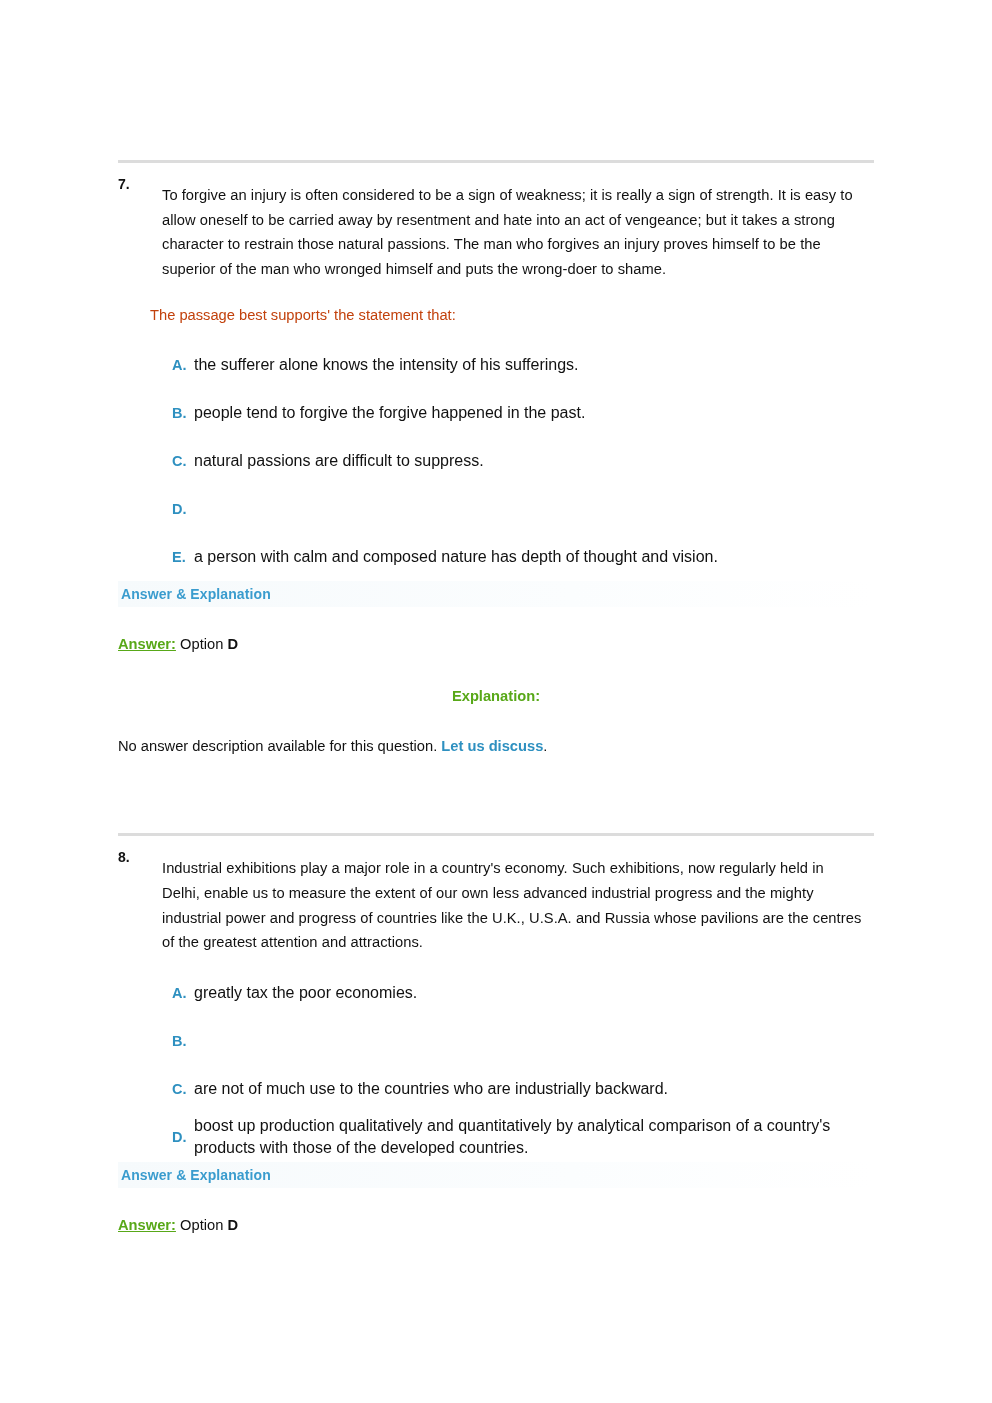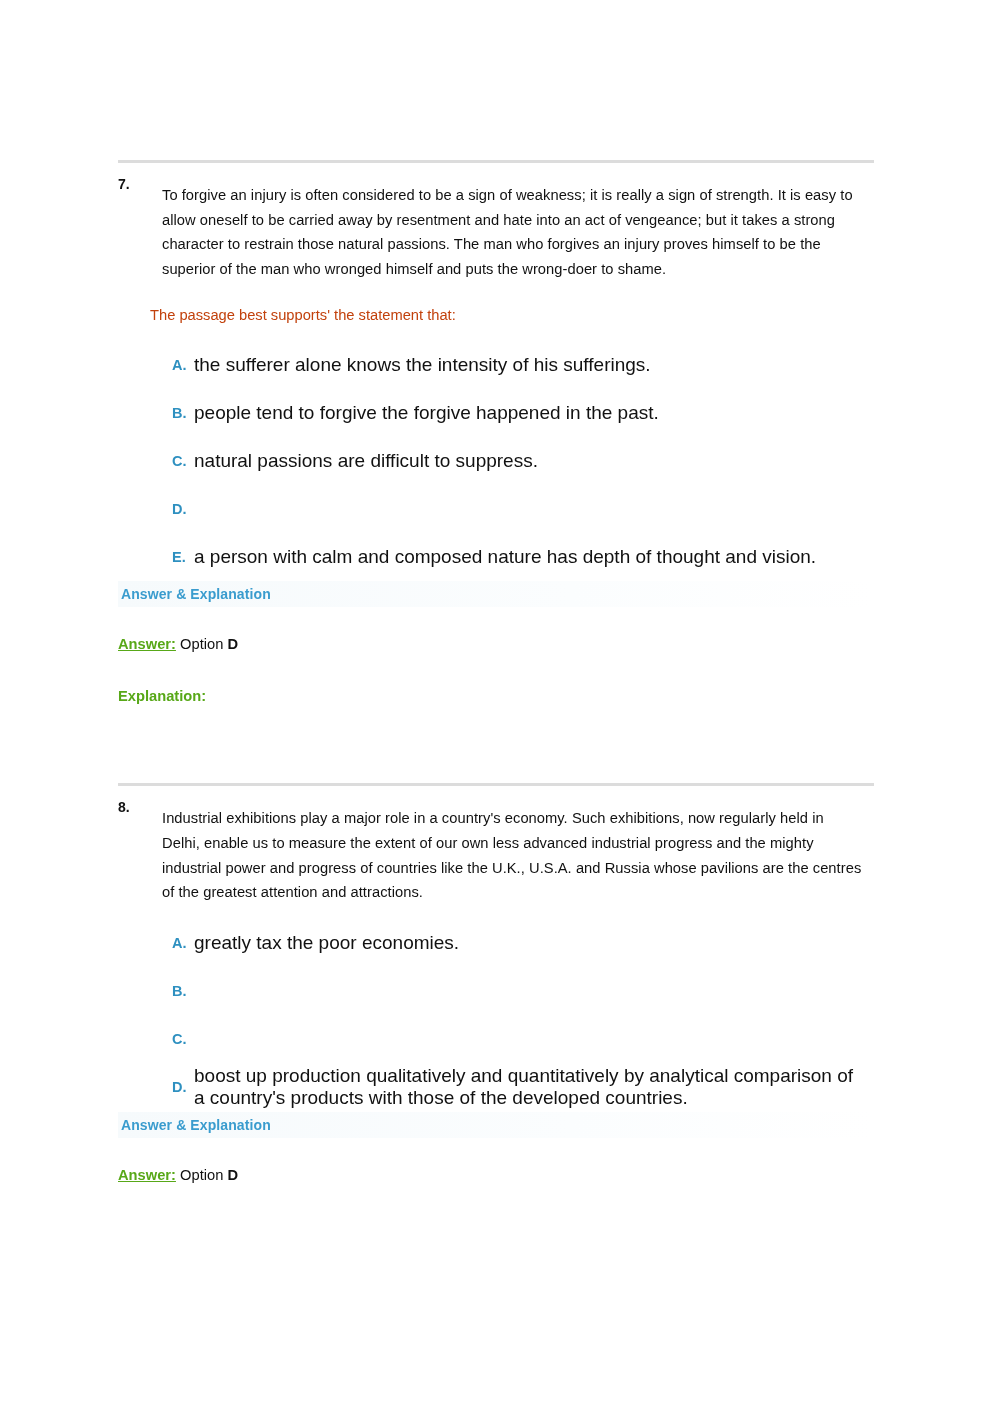--- a/index.html
+++ b/index.html
@@ -87,21 +87,21 @@
     width: 44px;
     padding-left: 22px;
     box-sizing: border-box;
     font-size: 14.5px;
     font-weight: bold;
     color: #2e90c0;
     line-height: 22px;
   }
   .option-text {
     flex: 1 1 auto;
-    font-size: 19px;
+    font-size: 16px;
     line-height: 22.5px;
     color: #111111;
     padding-right: 10px;
   }
 
   
   .ae-bar {
     width: 756px;
     box-sizing: border-box;
     padding: 5px 0 5px 3px;
@@ -127,20 +127,21 @@
     font-weight: bold;
     color: #111111;
   }
 
   .explanation-label {
     margin-top: 30px;
     font-size: 14.7px;
     font-weight: bold;
     color: #58a818;
     line-height: 22px;
+    text-align: center;
   }
 
   .explanation-text {
     margin-top: 28px;
     font-size: 14.7px;
     line-height: 22px;
     color: #111111;
   }
   .discuss-link {
     color: #2e90c0;
@@ -191,20 +192,23 @@
       </div>
 
       <div class="ae-bar">Answer &amp; Explanation</div>
 
       <div class="answer-line">
         <span class="lbl-green">Answer:</span><span>&nbsp;</span><span>Option</span><span>&nbsp;</span><span class="answer-option-bold">D</span>
       </div>
 
       <div class="explanation-label">Explanation:</div>
 
+      <div class="explanation-text">
+        <span>No answer description available for this question.</span><span>&nbsp;</span><span class="discuss-link">Let us discuss</span><span>.</span>
+      </div>
     </div>
 
     <div class="q8-gap"></div>
 
     <div class="qblock">
       <div class="divider"></div>
 
       <div class="qrow">
         <div class="qnum">8.</div>
         <div class="qbody">
@@ -213,20 +217,21 @@
           <div class="options">
             <div class="option">
               <div class="option-letter">A.</div>
               <div class="option-text">greatly tax the poor economies.</div>
             </div>
             <div class="option">
               <div class="option-letter">B.</div>
             </div>
             <div class="option">
               <div class="option-letter">C.</div>
+              <div class="option-text">are not of much use to the countries who are industrially backward.</div>
             </div>
             <div class="option">
               <div class="option-letter">D.</div>
               <div class="option-text">boost up production qualitatively and quantitatively by analytical comparison of a country's products with those of the developed countries.</div>
             </div>
           </div>
         </div>
       </div>
 
       <div class="ae-bar">Answer &amp; Explanation</div>

